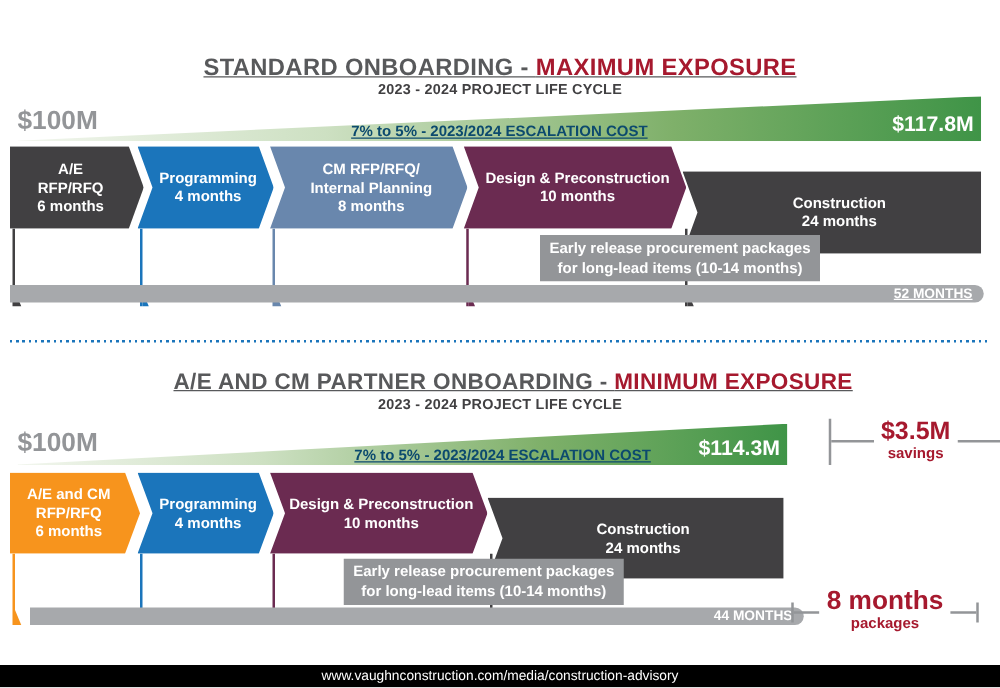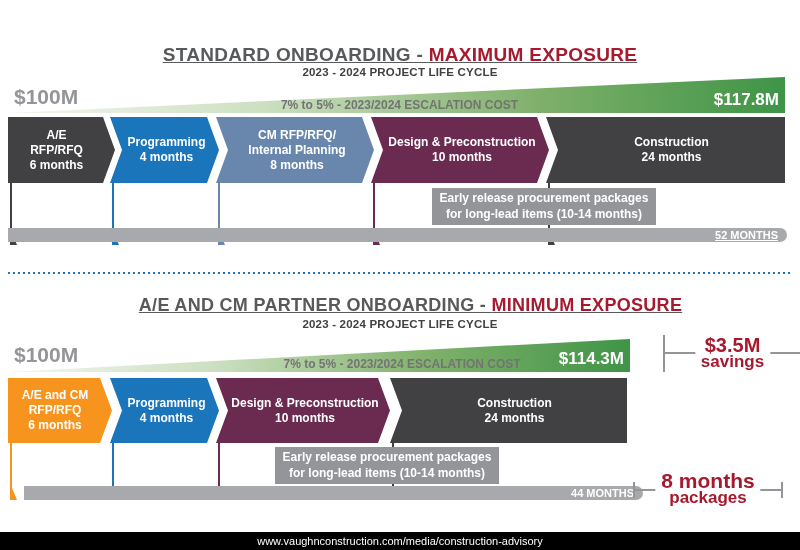--- a/index.html
+++ b/index.html
@@ -44,23 +44,24 @@
     position: absolute;
     inset: 0;
     background: linear-gradient(90deg, #f2f6ee 0%, #cde0c2 32%, #7fb06a 68%, #3f9447 100%);
     clip-path: polygon(0 99%, 100% 0, 100% 100%, 0 100%);
   }
   .escalation-label {
     position: absolute;
     bottom: 1px;
     transform: translateX(-50%);
     white-space: nowrap;
-    color: #737373;
+    color: #0c4a6e;
     font-size: 12px;
     font-weight: bold;
+    text-decoration: underline;
   }
   .escalated-value {
     position: absolute;
     right: 6px;
     bottom: 3px;
     color: #ffffff;
     font-size: 17px;
     font-weight: bold;
   }
   .arrow {
@@ -69,21 +70,21 @@
     font-size: 12px;
     font-weight: bold;
     line-height: 1.25;
     display: flex;
     flex-direction: column;
     justify-content: center;
     text-align: center;
   }
   .arrow.first { clip-path: polygon(0 0, calc(100% - 12px) 0, 100% 50%, calc(100% - 12px) 100%, 0 100%); padding-right: 10px; }
   .arrow.mid   { clip-path: polygon(0 0, calc(100% - 12px) 0, 100% 50%, calc(100% - 12px) 100%, 0 100%, 12px 50%); padding: 0 8px 0 12px; }
-  .arrow.last  { clip-path: polygon(0 0, 100% 0, 100% 100%, 0 100%, 12px 50%); padding-left: 12px; }
+  .arrow.last  { clip-path: polygon(0 0, 100% 0, 100% 100%, 0 100%, 12px 50%); padding-left: 12px; margin-top: 20px; }
   .tail { position: absolute; width: 2px; background: currentColor; }
   .tail::after {
     content: "";
     position: absolute;
     bottom: 0;
     left: 2px;
     width: 0; height: 0;
     border-style: solid;
     border-width: 12px 0 0 5px;
     border-color: transparent transparent transparent currentColor;
@@ -125,21 +126,21 @@
     left: 50%;
     top: 0;
     transform: translateX(-50%);
     background: #ffffff;
     padding: 0 6px;
     text-align: center;
     color: #a6192e;
     white-space: nowrap;
   }
   .bracket .bval  { font-size: 20px; font-weight: bold; line-height: 20px; }
-  .bracket .blab  { font-size: 17px; font-weight: bold; line-height: 14px; }
+  .bracket .blab  { font-size: 12px; font-weight: bold; line-height: 14px; }
   .bracket-b .bval { font-size: 21px; line-height: 21px; }
   .footer-bar {
     position: absolute;
     left: 0; bottom: 0;
     width: 800px; height: 18px;
     background: #000000;
     color: #ffffff;
     font-size: 11px;
     text-align: center;
     line-height: 18px;

